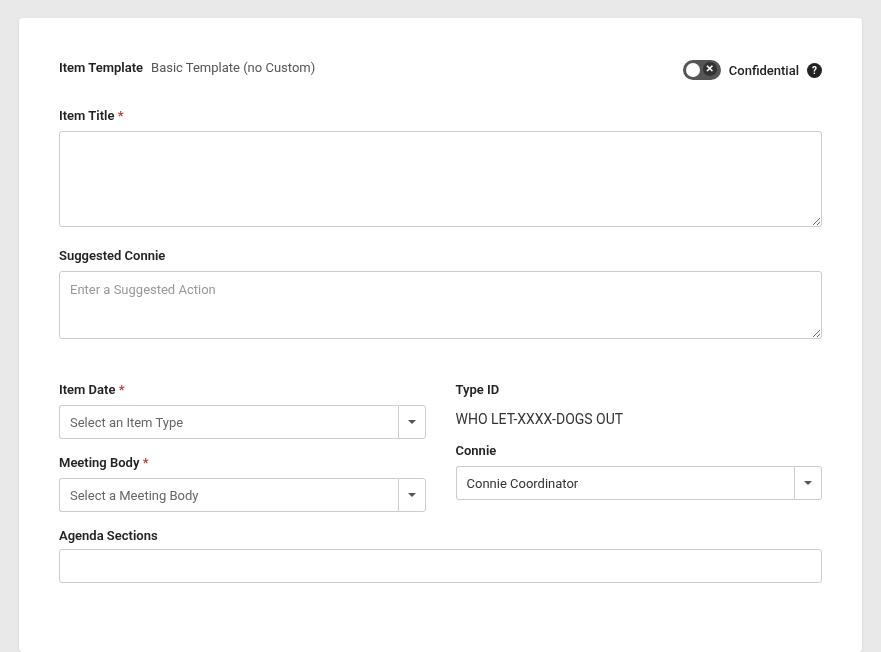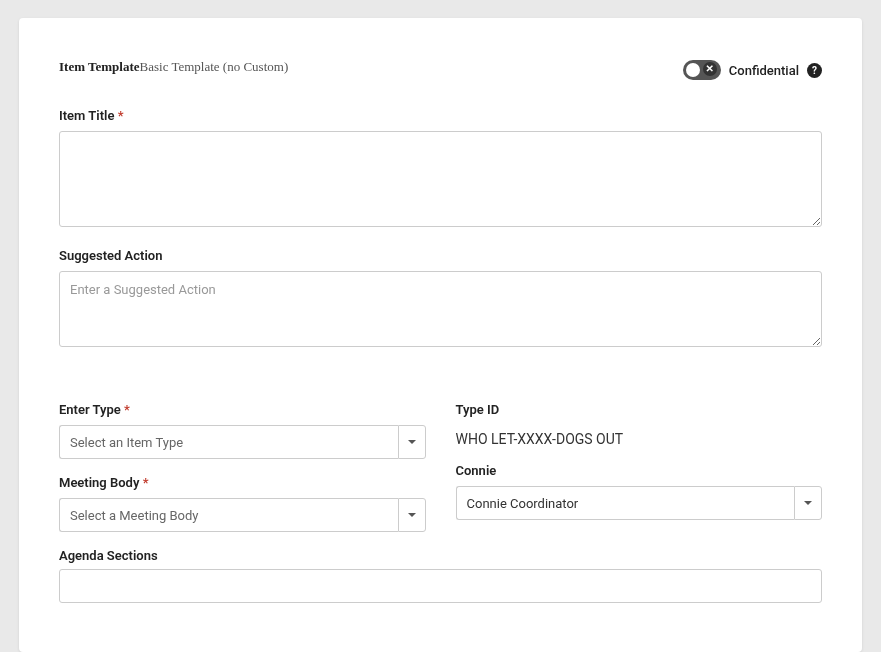--- a/index.html
+++ b/index.html
@@ -25,23 +25,22 @@
       min-height: 634px;
     }
     .top-row {
       display: flex;
       justify-content: space-between;
       align-items: center;
       margin-bottom: 28px;
     }
     .template-info {
       display: flex;
-      gap: 0;
+      gap: 8px;
       align-items: flex-start;
-      font-family: Liberation Serif, serif;
     }
     .template-label {
       font-weight: 600;
       color: #222;
       font-size: 13px;
     }
     .template-value {
       color: #555;
       font-size: 13px;
     }
@@ -103,21 +102,20 @@
     }
     .field-group {
       margin-bottom: 18px;
     }
     .field-label {
       font-size: 13px;
       font-weight: 600;
       color: #222;
       margin-bottom: 8px;
       display: block;
-      margin-top: 12px;
     }
     .required {
       color: #c0392b;
     }
     .textarea {
       width: 100%;
       border: 1px solid #ccc;
       border-radius: 3px;
       padding: 10px;
       font-size: 13px;
@@ -125,21 +123,21 @@
       resize: both;
       color: #333;
     }
     .textarea::placeholder {
       color: #999;
     }
     .ta-title {
       height: 96px;
     }
     .ta-action {
-      height: 76px;
+      height: 68px;
     }
     .two-col {
       display: flex;
       gap: 30px;
       margin-top: 40px;
     }
     .col {
       flex: 1;
     }
     .col .field-group {
@@ -221,30 +219,30 @@
 
   <div class="field-group">
     <label class="field-label">
       <span>Item Title</span>
       <span class="required">*</span>
     </label>
     <textarea class="textarea ta-title" style=""></textarea>
   </div>
 
   <div class="field-group">
-    <label class="field-label">Suggested Action</label>
+    <label class="field-label">Suggested Connie</label>
     <textarea class="textarea ta-action" placeholder="Enter a Suggested Action" style=""></textarea>
   </div>
 
   <div class="two-col">
     <div class="col">
 
       <div class="field-group">
         <label class="field-label">
-          <span>Enter Type</span>
+          <span>Item Date</span>
           <span class="required">*</span>
         </label>
         <div class="select-wrap">
           <div class="select-input">Select an Item Type</div>
           <div class="select-caret">
             <div class="caret-down"></div>
           </div>
         </div>
       </div>
 

